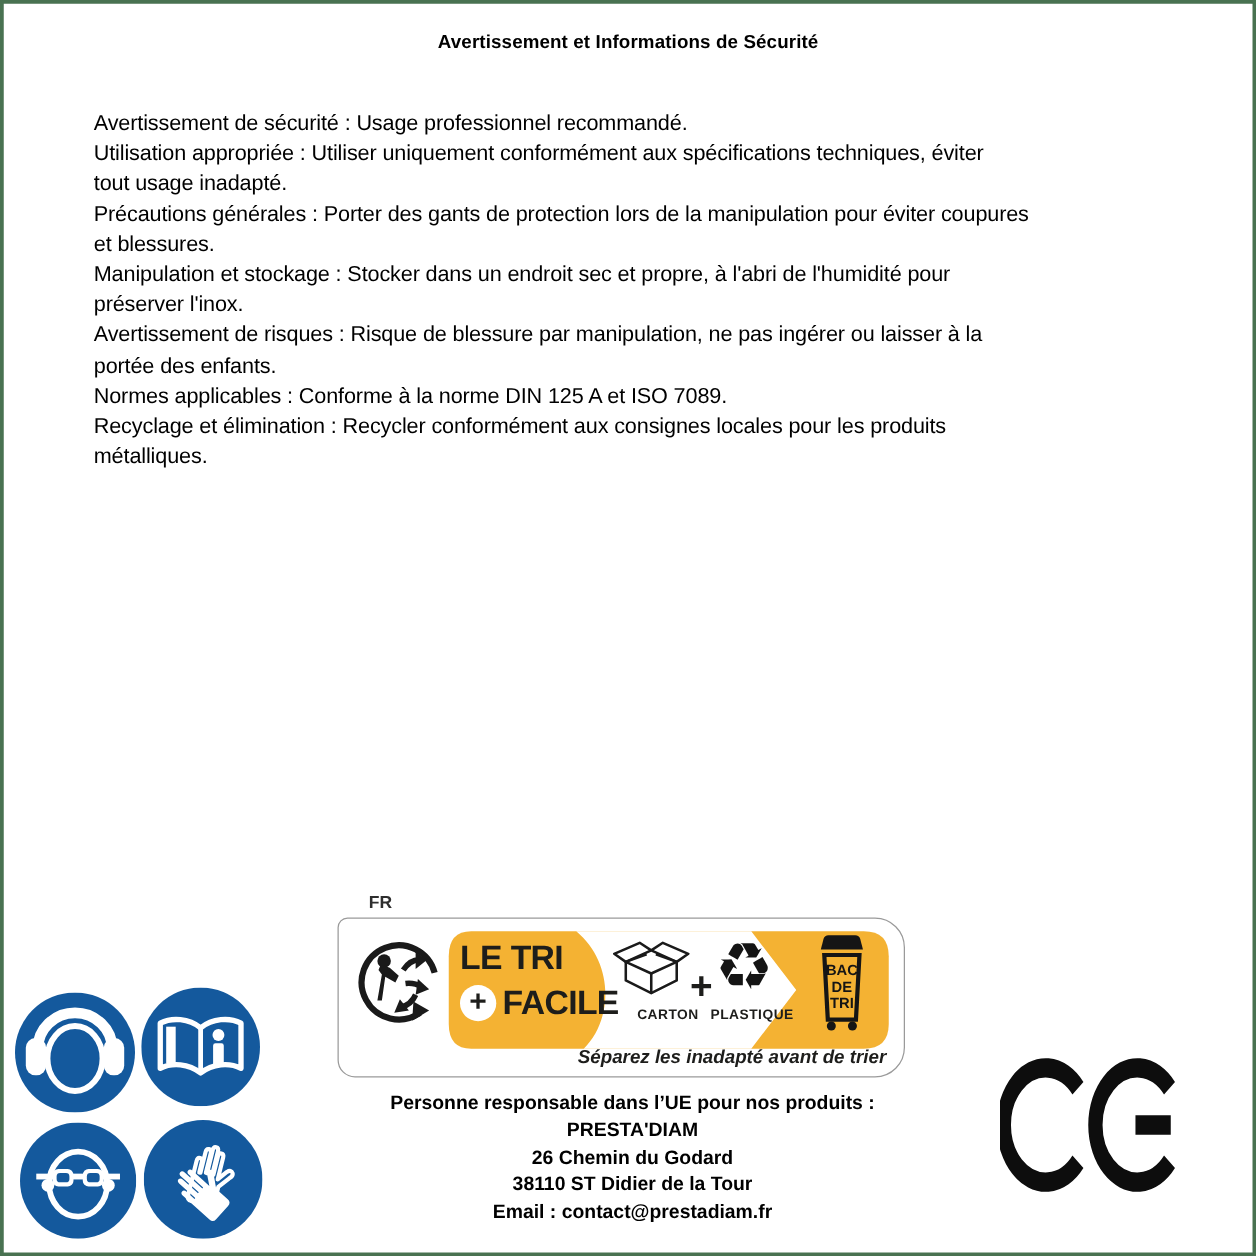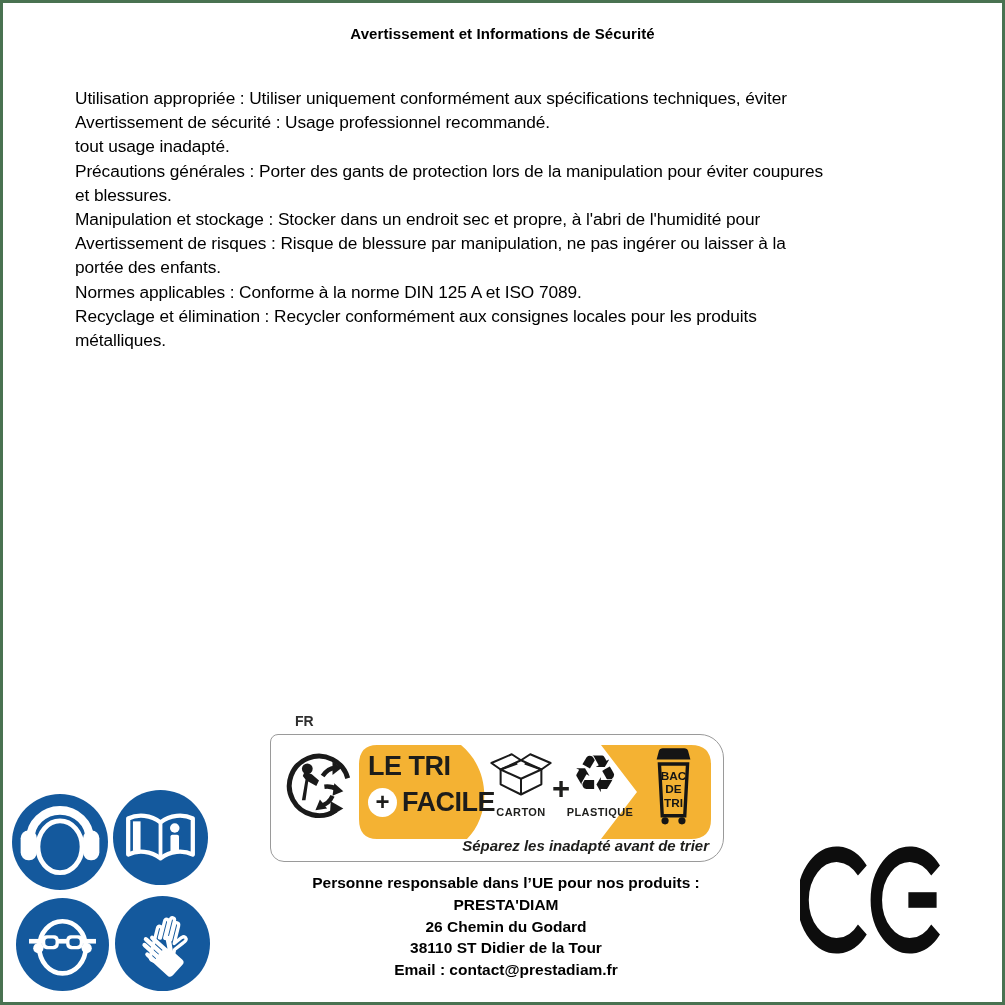--- a/index.html
+++ b/index.html
@@ -25,21 +25,21 @@
   .label-box .band{position:absolute;left:0;top:0;}
   .triman{position:absolute;left:12px;top:10px;}
   .letri-l1{position:absolute;left:97px;top:16px;font-size:27px;font-weight:700;color:#1d1d1b;letter-spacing:-.5px;}
   .letri-l2{position:absolute;left:97px;top:52px;height:30px;display:flex;align-items:center;}
   .plus-circle{
     width:29px;height:29px;border-radius:50%;background:#fff;color:#1d1d1b;
     display:flex;align-items:center;justify-content:center;font-size:24px;font-weight:800;line-height:1;
   }
   .letri-facile{font-size:27px;font-weight:800;color:#1d1d1b;margin-left:5px;letter-spacing:-.5px;}
   .carton-icon{position:absolute;left:219px;top:16px;}
-  .mat-label{position:absolute;top:71px;font-size:11px;font-weight:bold;color:#1d1d1b;text-align:center;letter-spacing:.4px;}
+  .mat-label{position:absolute;top:71px;font-size:11px;font-weight:bold;color:#1d1d1b;text-align:right;letter-spacing:.4px;}
   .mat-label.c{left:212px;width:76px;}
   .mat-label.p{left:294px;width:70px;}
   .join-plus{position:absolute;left:281px;top:36px;font-size:31px;font-weight:800;color:#1d1d1b;}
   .recycle-char{position:absolute;left:301px;top:13px;font-size:52px;line-height:1;color:#141414;font-family:"DejaVu Sans",sans-serif;}
   .bin{position:absolute;left:380px;top:12px;}
   .instruction{
     position:absolute;left:0;top:102px;width:438px;text-align:right;
     font-size:15px;font-weight:bold;font-style:italic;color:#1d1d1b;
   }
   .contact{
@@ -49,26 +49,27 @@
   .ce{position:absolute;left:797px;top:843px;}
 </style>
 </head>
 <body>
 
 <div class="page">
 
   <div class="title">Avertissement et Informations de Sécurité</div>
 
   <div class="bodytext">
+    <div class="bodyline">Avertissement de sécurité : Usage professionnel recommandé.</div>
     <div class="bodyline">Utilisation appropriée : Utiliser uniquement conformément aux spécifications techniques, éviter</div>
-    <div class="bodyline">Avertissement de sécurité : Usage professionnel recommandé.</div>
     <div class="bodyline">tout usage inadapté.</div>
     <div class="bodyline">Précautions générales : Porter des gants de protection lors de la manipulation pour éviter coupures</div>
     <div class="bodyline">et blessures.</div>
     <div class="bodyline">Manipulation et stockage : Stocker dans un endroit sec et propre, à l'abri de l'humidité pour</div>
+    <div class="bodyline">préserver l'inox.</div>
     <div class="bodyline">Avertissement de risques : Risque de blessure par manipulation, ne pas ingérer ou laisser à la</div>
     <div class="bodyline">portée des enfants.</div>
     <div class="bodyline">Normes applicables : Conforme à la norme DIN 125 A et ISO 7089.</div>
     <div class="bodyline">Recyclage et élimination : Recycler conformément aux consignes locales pour les produits</div>
     <div class="bodyline">métalliques.</div>
   </div>
 
   <svg class="picto" style="left:9px;top:791px" width="96" height="96" viewBox="0 0 100 100">
     <circle cx="50" cy="50" r="50" fill="#14599D"></circle>
     <path d="M19,47 A31,30 0 0 1 81,47" stroke="#fff" stroke-width="9" fill="none"></path>

